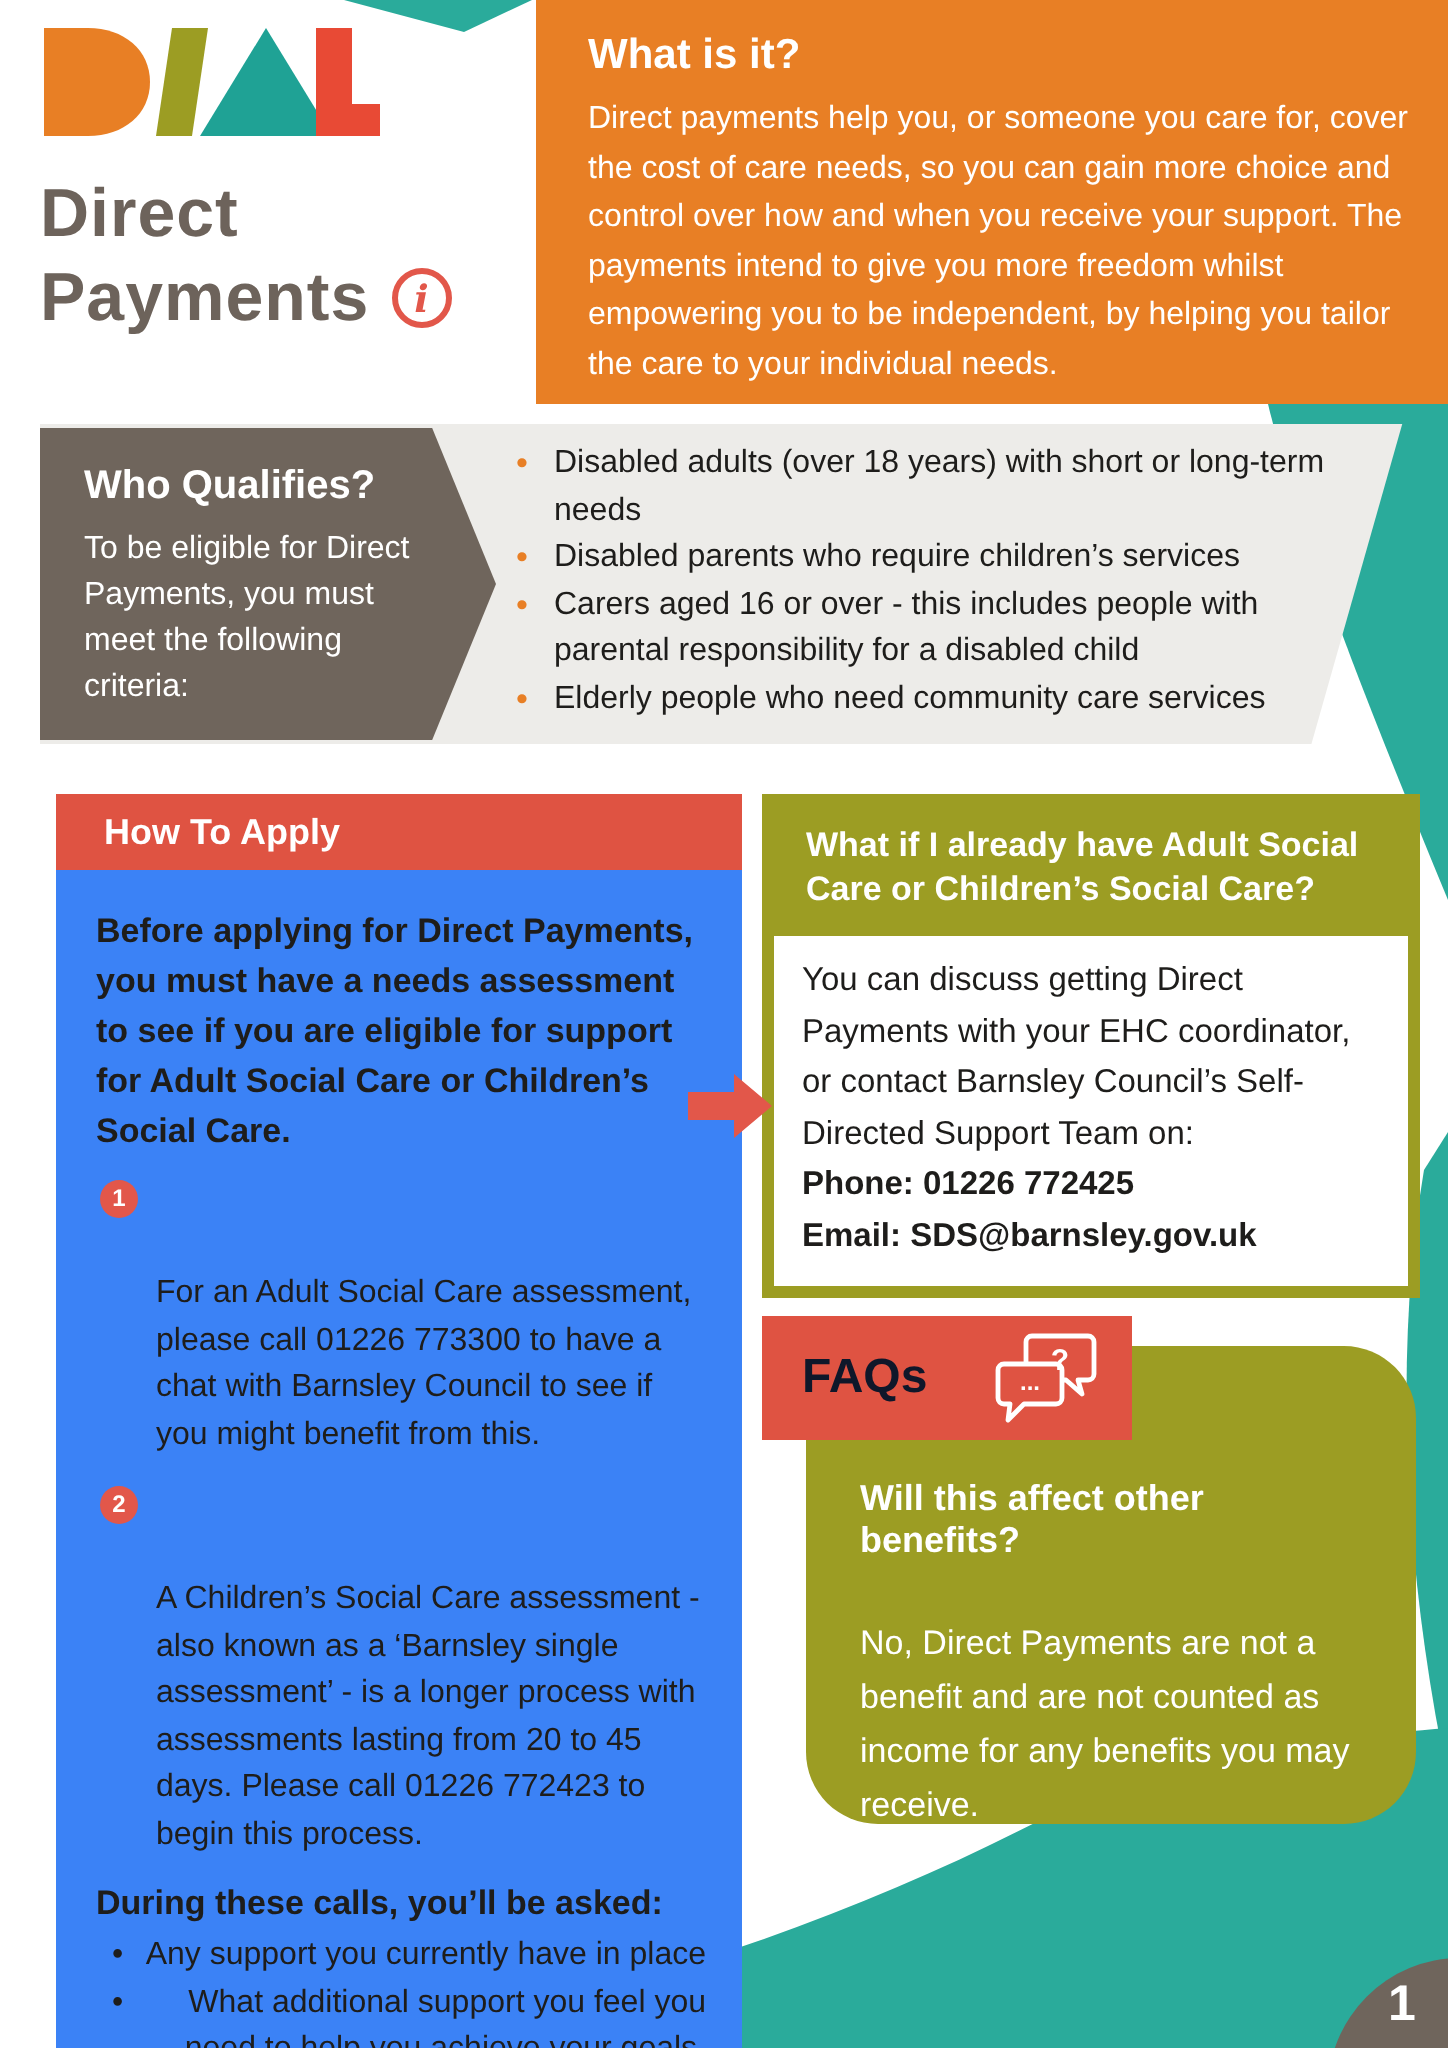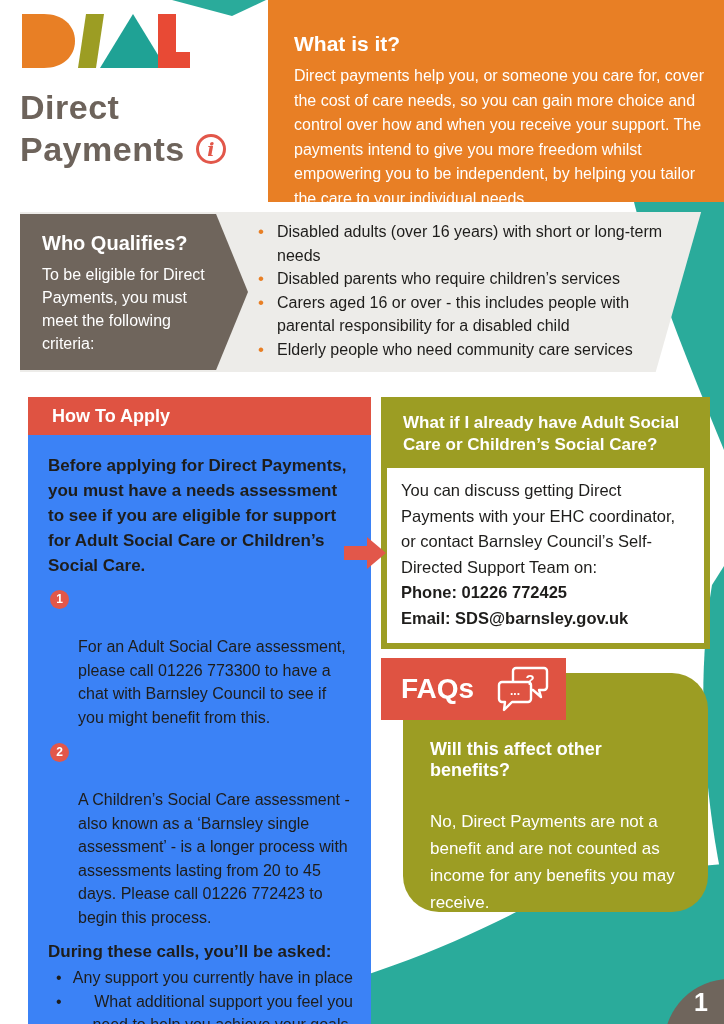--- a/index.html
+++ b/index.html
@@ -12,21 +12,21 @@
 
   
   .logo { position:absolute; left:20px; top:12px; width:170px; height:58px; z-index:2; }
   .title-block { position:absolute; left:20px; top:86px; width:330px; z-index:2;
                  color:#6D635B; font-weight:bold; font-size:34px; line-height:42px; letter-spacing:0.5px; }
   .title-line2 { display:flex; align-items:center; gap:10px; }
   .info-icon { width:32px; height:32px; flex-shrink:0; }
 
   .what-box { position:absolute; left:268px; top:0; width:456px; height:202px;
               background:#E87F25; color:#ffffff; padding:16px 18px 0 26px; z-index:1; }
-  .what-box h2 { font-size:21px; font-weight:bold; margin-bottom:8px;margin-top:16px; }
+  .what-box h2 { font-size:21px; font-weight:bold; margin-bottom:8px; }
   .what-box p { font-size:16px; line-height:24.5px; }
 
   
   .who-band { position:absolute; left:20px; top:212px; width:688px; height:160px;
               background:#EDECE9; z-index:1;
               clip-path:polygon(0 0, 99% 0, 92.4% 100%, 0 100%); }
   .who-chevron { position:absolute; left:20px; top:214px; width:228px; height:156px;
                  background:#6F655C; color:#ffffff; padding:18px 26px 0 22px; z-index:2;
                  clip-path:polygon(0 0, 86% 0, 100% 50%, 86% 100%, 0 100%); }
   .who-chevron h2 { font-size:20px; font-weight:bold; margin-bottom:8px; }
@@ -64,21 +64,21 @@
                   color:#1E1D1B; font-size:16.5px; line-height:25.5px; }
   .already-body .bold-line { font-weight:bold; }
 
   .faq-green { position:absolute; left:403px; top:673px; width:305px; height:239px;
                background:#9C9D23; border-radius:36px; z-index:3;
                color:#ffffff; padding:66px 24px 0 27px; }
   .faq-question { font-size:18px; font-weight:bold; margin-bottom:27px; }
   .faq-answer { font-size:17px; line-height:27px; }
   .faq-red { position:absolute; left:381px; top:658px; width:185px; height:62px;
              background:#DF5342; z-index:4; display:flex; align-items:center; padding:0 14px 0 20px; }
-  .faq-label { color:#ffffff; font-size:28px; font-weight:bold; flex:1; }
+  .faq-label { color:#0f172a; font-size:24px; font-weight:bold; flex:1; }
   .faq-chat-icon { width:58px; height:50px; }
 
   
   .page-circle { position:absolute; left:664px; top:979px; width:132px; height:132px;
                  border-radius:50%; background:#6F655C; z-index:5; }
   .page-num { position:absolute; left:691px; top:988px; width:20px; text-align:center;
               color:#ffffff; font-size:25px; font-weight:bold; z-index:6; }
 </style>
 </head>
 <body>
@@ -114,21 +114,21 @@
     <h2>What is it?</h2>
     <p>Direct payments help you, or someone you care for, cover the cost of care needs, so you can gain more choice and control over how and when you receive your support. The payments intend to give you more freedom whilst empowering you to be independent, by helping you tailor the care to your individual needs.</p>
   </div>
 
   <div class="who-band"></div>
   <div class="who-chevron">
     <h2>Who Qualifies?</h2>
     <p>To be eligible for Direct Payments, you must meet the following criteria:</p>
   </div>
   <div class="who-bullets">
-    <div class="b-row">Disabled adults (over 16 years) with short or long-term needs</div>
+    <div class="b-row">Disabled adults (over 18 years) with short or long-term needs</div>
     <div class="b-row">Disabled parents who require children’s services</div>
     <div class="b-row">Carers aged 16 or over - this includes people with parental responsibility for a disabled child</div>
     <div class="b-row">Elderly people who need community care services</div>
   </div>
 
   <div class="apply-panel">
     <div class="apply-header">How To Apply</div>
     <div class="apply-content">
       <p class="apply-intro">Before applying for Direct Payments, you must have a needs assessment to see if you are eligible for support for Adult Social Care or Children’s Social Care.</p>
       <div class="step">

